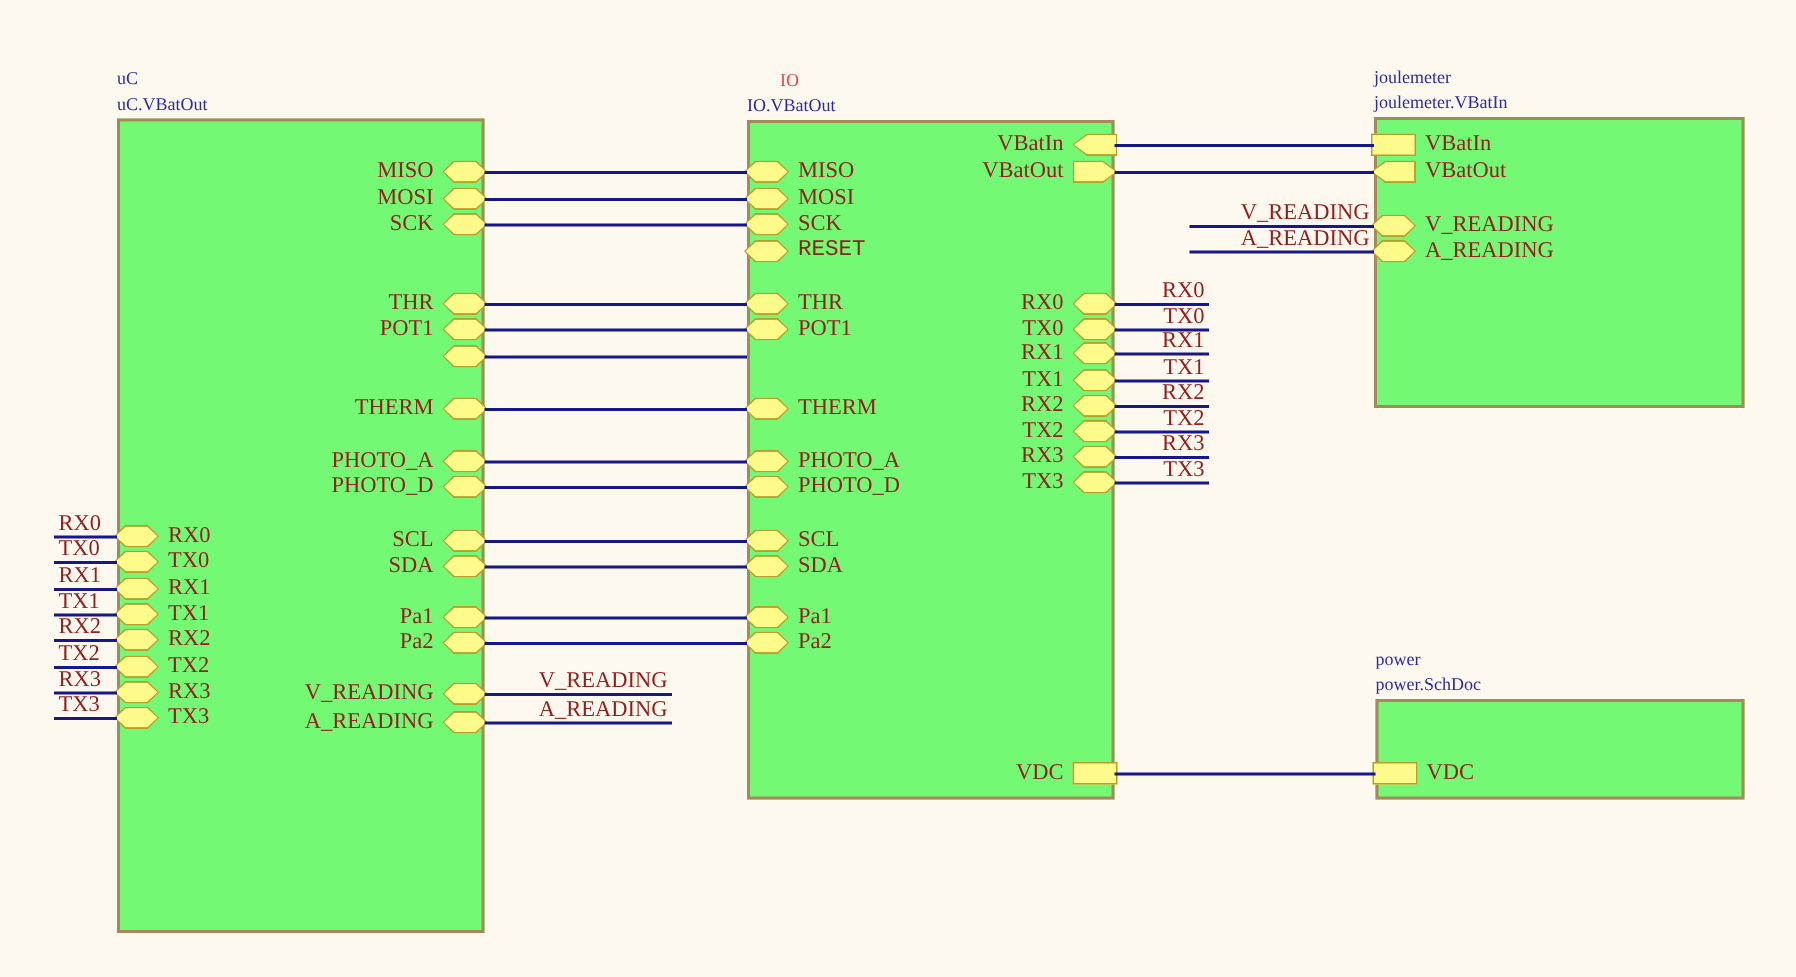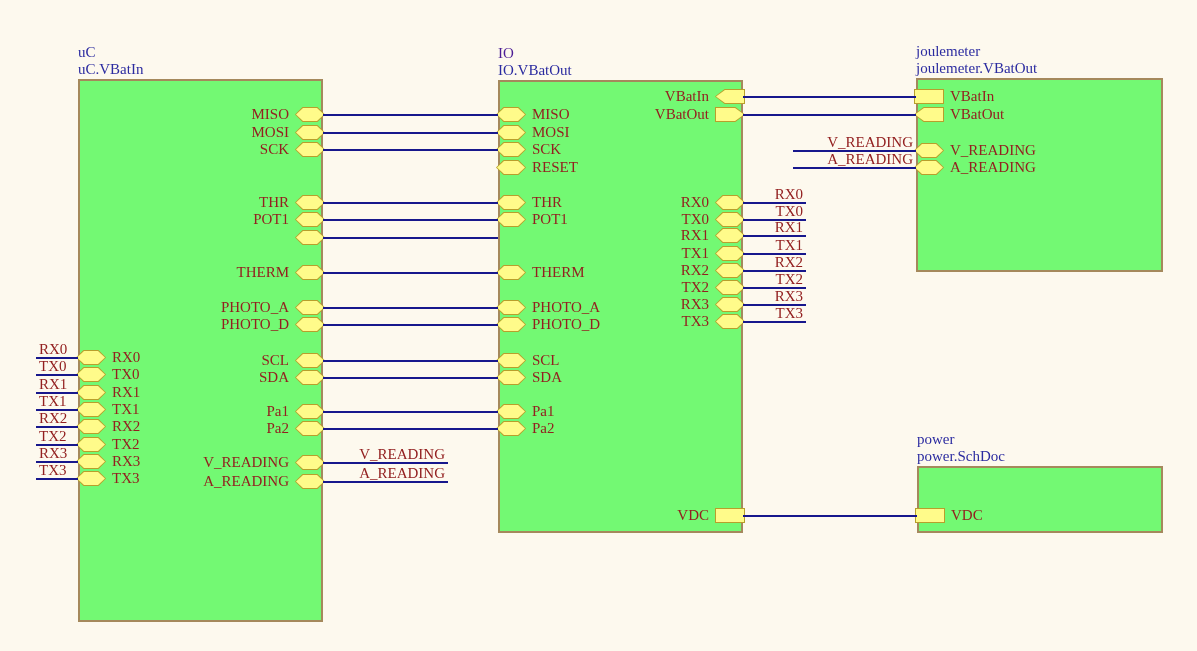--- a/index.html
+++ b/index.html
@@ -13,21 +13,21 @@
     background:#FDF9EE;
     overflow:hidden;
   }
   .block{
     position:absolute;
     box-sizing:border-box;
     border:2px solid #A5895C;
   }
   .sheet-title{
     position:absolute;
-    font-size:15px;
+    font-size:12px;
     line-height:16px;
     white-space:nowrap;
   }
   .port-shape-outer,.port-shape-inner{position:absolute;}
   .port-label{
     position:absolute;
     font-size:15px;
     line-height:16px;
     white-space:nowrap;
   }
@@ -39,21 +39,21 @@
     white-space:nowrap;
     box-sizing:border-box;
   }
 </style>
 </head>
 <body>
 
 <div id="canvas" style="background: rgb(253, 249, 238);">
     <div class="block" style="left: 78px; top: 79px; width: 245px; height: 543px; background: rgb(115, 249, 115); border-color: rgb(165, 137, 92);"></div>
     <div class="sheet-title" style="left: 78px; top: 44px; color: rgb(43, 43, 160);">uC</div>
-    <div class="sheet-title" style="left: 78px; top: 61px; color: rgb(43, 43, 160);">uC.VBatIn</div>
+    <div class="sheet-title" style="left: 78px; top: 61px; color: rgb(43, 43, 160);">uC.VBatOut</div>
     <div style="left: 293px; top: 105px; width: 36px; height: 19px;"></div>
     <div class="port-shape-outer" style="left: 295px; top: 107px; width: 30px; height: 15px; background: rgb(184, 159, 44); clip-path: polygon(0% 50%, 25% 0%, 75% 0%, 100% 50%, 75% 100%, 25% 100%);"></div>
     <div class="port-shape-inner" style="left: 296px; top: 108px; width: 28px; height: 13px; background: rgb(255, 251, 138); clip-path: polygon(0% 50%, 25% 0%, 75% 0%, 100% 50%, 75% 100%, 25% 100%);"></div>
     <div class="port-label" style="color: rgb(147, 32, 32); left: 89px; width: 200px; text-align: right; top: 106px;">MISO</div>
     <div style="left: 293px; top: 123px; width: 36px; height: 19px;"></div>
     <div class="port-shape-outer" style="left: 295px; top: 125px; width: 30px; height: 15px; background: rgb(184, 159, 44); clip-path: polygon(0% 50%, 25% 0%, 75% 0%, 100% 50%, 75% 100%, 25% 100%);"></div>
     <div class="port-shape-inner" style="left: 296px; top: 126px; width: 28px; height: 13px; background: rgb(255, 251, 138); clip-path: polygon(0% 50%, 25% 0%, 75% 0%, 100% 50%, 75% 100%, 25% 100%);"></div>
     <div class="port-label" style="color: rgb(147, 32, 32); left: 89px; width: 200px; text-align: right; top: 124px;">MOSI</div>
     <div style="left: 293px; top: 140px; width: 36px; height: 19px;"></div>
     <div class="port-shape-outer" style="left: 295px; top: 142px; width: 30px; height: 15px; background: rgb(184, 159, 44); clip-path: polygon(0% 50%, 25% 0%, 75% 0%, 100% 50%, 75% 100%, 25% 100%);"></div>
@@ -132,38 +132,38 @@
     <div class="port-label" style="color: rgb(147, 32, 32); left: 112px; top: 436px;">TX2</div>
     <div style="left: 74px; top: 452px; width: 36px; height: 19px;"></div>
     <div class="port-shape-outer" style="left: 76px; top: 454px; width: 30px; height: 15px; background: rgb(184, 159, 44); clip-path: polygon(0% 50%, 25% 0%, 75% 0%, 100% 50%, 75% 100%, 25% 100%);"></div>
     <div class="port-shape-inner" style="left: 77px; top: 455px; width: 28px; height: 13px; background: rgb(255, 251, 138); clip-path: polygon(0% 50%, 25% 0%, 75% 0%, 100% 50%, 75% 100%, 25% 100%);"></div>
     <div class="port-label" style="color: rgb(147, 32, 32); left: 112px; top: 453px;">RX3</div>
     <div style="left: 74px; top: 469px; width: 36px; height: 19px;"></div>
     <div class="port-shape-outer" style="left: 76px; top: 471px; width: 30px; height: 15px; background: rgb(184, 159, 44); clip-path: polygon(0% 50%, 25% 0%, 75% 0%, 100% 50%, 75% 100%, 25% 100%);"></div>
     <div class="port-shape-inner" style="left: 77px; top: 472px; width: 28px; height: 13px; background: rgb(255, 251, 138); clip-path: polygon(0% 50%, 25% 0%, 75% 0%, 100% 50%, 75% 100%, 25% 100%);"></div>
     <div class="port-label" style="color: rgb(147, 32, 32); left: 112px; top: 470px;">TX3</div>
     <div class="block" style="left: 498px; top: 80px; width: 245px; height: 453px; background: rgb(115, 249, 115); border-color: rgb(165, 137, 92);"></div>
-    <div class="sheet-title" style="left: 498px; top: 45px; color: #4c1d95;">IO</div>
+    <div class="sheet-title" style="left: 520px; top: 45px; color: #ef4444;">IO</div>
     <div class="sheet-title" style="left: 498px; top: 62px; color: rgb(43, 43, 160);">IO.VBatOut</div>
     <div style="left: 494px; top: 105px; width: 36px; height: 19px;"></div>
     <div class="port-shape-outer" style="left: 496px; top: 107px; width: 30px; height: 15px; background: rgb(184, 159, 44); clip-path: polygon(0% 50%, 25% 0%, 75% 0%, 100% 50%, 75% 100%, 25% 100%);"></div>
     <div class="port-shape-inner" style="left: 497px; top: 108px; width: 28px; height: 13px; background: rgb(255, 251, 138); clip-path: polygon(0% 50%, 25% 0%, 75% 0%, 100% 50%, 75% 100%, 25% 100%);"></div>
     <div class="port-label" style="color: rgb(147, 32, 32); left: 532px; top: 106px;">MISO</div>
     <div style="left: 494px; top: 123px; width: 36px; height: 19px;"></div>
     <div class="port-shape-outer" style="left: 496px; top: 125px; width: 30px; height: 15px; background: rgb(184, 159, 44); clip-path: polygon(0% 50%, 25% 0%, 75% 0%, 100% 50%, 75% 100%, 25% 100%);"></div>
     <div class="port-shape-inner" style="left: 497px; top: 126px; width: 28px; height: 13px; background: rgb(255, 251, 138); clip-path: polygon(0% 50%, 25% 0%, 75% 0%, 100% 50%, 75% 100%, 25% 100%);"></div>
     <div class="port-label" style="color: rgb(147, 32, 32); left: 532px; top: 124px;">MOSI</div>
     <div style="left: 494px; top: 140px; width: 36px; height: 19px;"></div>
     <div class="port-shape-outer" style="left: 496px; top: 142px; width: 30px; height: 15px; background: rgb(184, 159, 44); clip-path: polygon(0% 50%, 25% 0%, 75% 0%, 100% 50%, 75% 100%, 25% 100%);"></div>
     <div class="port-shape-inner" style="left: 497px; top: 143px; width: 28px; height: 13px; background: rgb(255, 251, 138); clip-path: polygon(0% 50%, 25% 0%, 75% 0%, 100% 50%, 75% 100%, 25% 100%);"></div>
     <div class="port-label" style="color: rgb(147, 32, 32); left: 532px; top: 141px;">SCK</div>
     <div style="left: 494px; top: 158px; width: 36px; height: 19px;"></div>
     <div class="port-shape-outer" style="left: 496px; top: 160px; width: 30px; height: 15px; background: rgb(184, 159, 44); clip-path: polygon(0% 50%, 25% 0%, 75% 0%, 100% 50%, 75% 100%, 25% 100%);"></div>
     <div class="port-shape-inner" style="left: 497px; top: 161px; width: 28px; height: 13px; background: rgb(255, 251, 138); clip-path: polygon(0% 50%, 25% 0%, 75% 0%, 100% 50%, 75% 100%, 25% 100%);"></div>
-    <div class="port-label" style="color: rgb(147, 32, 32); left: 532px; top: 159px;">RESET</div>
+    <div class="port-label" style="color: rgb(147, 32, 32); left: 532px; top: 159px; font-family: Liberation Mono, monospace;">RESET</div>
     <div style="left: 494px; top: 193px; width: 36px; height: 19px;"></div>
     <div class="port-shape-outer" style="left: 496px; top: 195px; width: 30px; height: 15px; background: rgb(184, 159, 44); clip-path: polygon(0% 50%, 25% 0%, 75% 0%, 100% 50%, 75% 100%, 25% 100%);"></div>
     <div class="port-shape-inner" style="left: 497px; top: 196px; width: 28px; height: 13px; background: rgb(255, 251, 138); clip-path: polygon(0% 50%, 25% 0%, 75% 0%, 100% 50%, 75% 100%, 25% 100%);"></div>
     <div class="port-label" style="color: rgb(147, 32, 32); left: 532px; top: 194px;">THR</div>
     <div style="left: 494px; top: 210px; width: 36px; height: 19px;"></div>
     <div class="port-shape-outer" style="left: 496px; top: 212px; width: 30px; height: 15px; background: rgb(184, 159, 44); clip-path: polygon(0% 50%, 25% 0%, 75% 0%, 100% 50%, 75% 100%, 25% 100%);"></div>
     <div class="port-shape-inner" style="left: 497px; top: 213px; width: 28px; height: 13px; background: rgb(255, 251, 138); clip-path: polygon(0% 50%, 25% 0%, 75% 0%, 100% 50%, 75% 100%, 25% 100%);"></div>
     <div class="port-label" style="color: rgb(147, 32, 32); left: 532px; top: 211px;">POT1</div>
     <div style="left: 494px; top: 263px; width: 36px; height: 19px;"></div>
     <div class="port-shape-outer" style="left: 496px; top: 265px; width: 30px; height: 15px; background: rgb(184, 159, 44); clip-path: polygon(0% 50%, 25% 0%, 75% 0%, 100% 50%, 75% 100%, 25% 100%);"></div>
@@ -219,21 +219,21 @@
     <div class="port-shape-outer" style="left: 715px; top: 297px; width: 30px; height: 15px; background: rgb(184, 159, 44); clip-path: polygon(0% 50%, 25% 0%, 75% 0%, 100% 50%, 75% 100%, 25% 100%);"></div>
     <div class="port-shape-inner" style="left: 716px; top: 298px; width: 28px; height: 13px; background: rgb(255, 251, 138); clip-path: polygon(0% 50%, 25% 0%, 75% 0%, 100% 50%, 75% 100%, 25% 100%);"></div>
     <div class="port-label" style="color: rgb(147, 32, 32); left: 509px; width: 200px; text-align: right; top: 296px;">RX3</div>
     <div class="port-shape-outer" style="left: 715px; top: 314px; width: 30px; height: 15px; background: rgb(184, 159, 44); clip-path: polygon(0% 50%, 25% 0%, 75% 0%, 100% 50%, 75% 100%, 25% 100%);"></div>
     <div class="port-shape-inner" style="left: 716px; top: 315px; width: 28px; height: 13px; background: rgb(255, 251, 138); clip-path: polygon(0% 50%, 25% 0%, 75% 0%, 100% 50%, 75% 100%, 25% 100%);"></div>
     <div class="port-label" style="color: rgb(147, 32, 32); left: 509px; width: 200px; text-align: right; top: 313px;">TX3</div>
     <div class="port-shape-outer" style="left: 715px; top: 508px; width: 30px; height: 15px; background: rgb(255, 251, 138); border: 1px solid rgb(184, 159, 44); box-sizing: border-box;"></div>
     <div class="port-label" style="color: rgb(147, 32, 32); left: 509px; width: 200px; text-align: right; top: 507px;">VDC</div>
     <div class="block" style="left: 916px; top: 78px; width: 247px; height: 194px; background: rgb(115, 249, 115); border-color: rgb(165, 137, 92);"></div>
     <div class="sheet-title" style="left: 916px; top: 43px; color: rgb(43, 43, 160);">joulemeter</div>
-    <div class="sheet-title" style="left: 916px; top: 60px; color: rgb(43, 43, 160);">joulemeter.VBatOut</div>
+    <div class="sheet-title" style="left: 916px; top: 60px; color: rgb(43, 43, 160);">joulemeter.VBatIn</div>
     <div class="port-shape-outer" style="left: 914px; top: 89px; width: 30px; height: 15px; background: rgb(255, 251, 138); border: 1px solid rgb(184, 159, 44); box-sizing: border-box;"></div>
     <div class="port-label" style="color: rgb(147, 32, 32); left: 950px; top: 88px;">VBatIn</div>
     <div class="port-shape-outer" style="left: 914px; top: 107px; width: 30px; height: 15px; background: rgb(184, 159, 44); clip-path: polygon(0% 50%, 32% 0%, 100% 0%, 100% 100%, 32% 100%);"></div>
     <div class="port-shape-inner" style="left: 915px; top: 108px; width: 28px; height: 13px; background: rgb(255, 251, 138); clip-path: polygon(0% 50%, 32% 0%, 100% 0%, 100% 100%, 32% 100%);"></div>
     <div class="port-label" style="color: rgb(147, 32, 32); left: 950px; top: 106px;">VBatOut</div>
     <div class="port-shape-outer" style="left: 914px; top: 143px; width: 30px; height: 15px; background: rgb(184, 159, 44); clip-path: polygon(0% 50%, 25% 0%, 75% 0%, 100% 50%, 75% 100%, 25% 100%);"></div>
     <div class="port-shape-inner" style="left: 915px; top: 144px; width: 28px; height: 13px; background: rgb(255, 251, 138); clip-path: polygon(0% 50%, 25% 0%, 75% 0%, 100% 50%, 75% 100%, 25% 100%);"></div>
     <div class="port-label" style="color: rgb(147, 32, 32); left: 950px; top: 142px;">V_READING</div>
     <div class="port-shape-outer" style="left: 914px; top: 160px; width: 30px; height: 15px; background: rgb(184, 159, 44); clip-path: polygon(0% 50%, 25% 0%, 75% 0%, 100% 50%, 75% 100%, 25% 100%);"></div>
     <div class="port-shape-inner" style="left: 915px; top: 161px; width: 28px; height: 13px; background: rgb(255, 251, 138); clip-path: polygon(0% 50%, 25% 0%, 75% 0%, 100% 50%, 75% 100%, 25% 100%);"></div>

